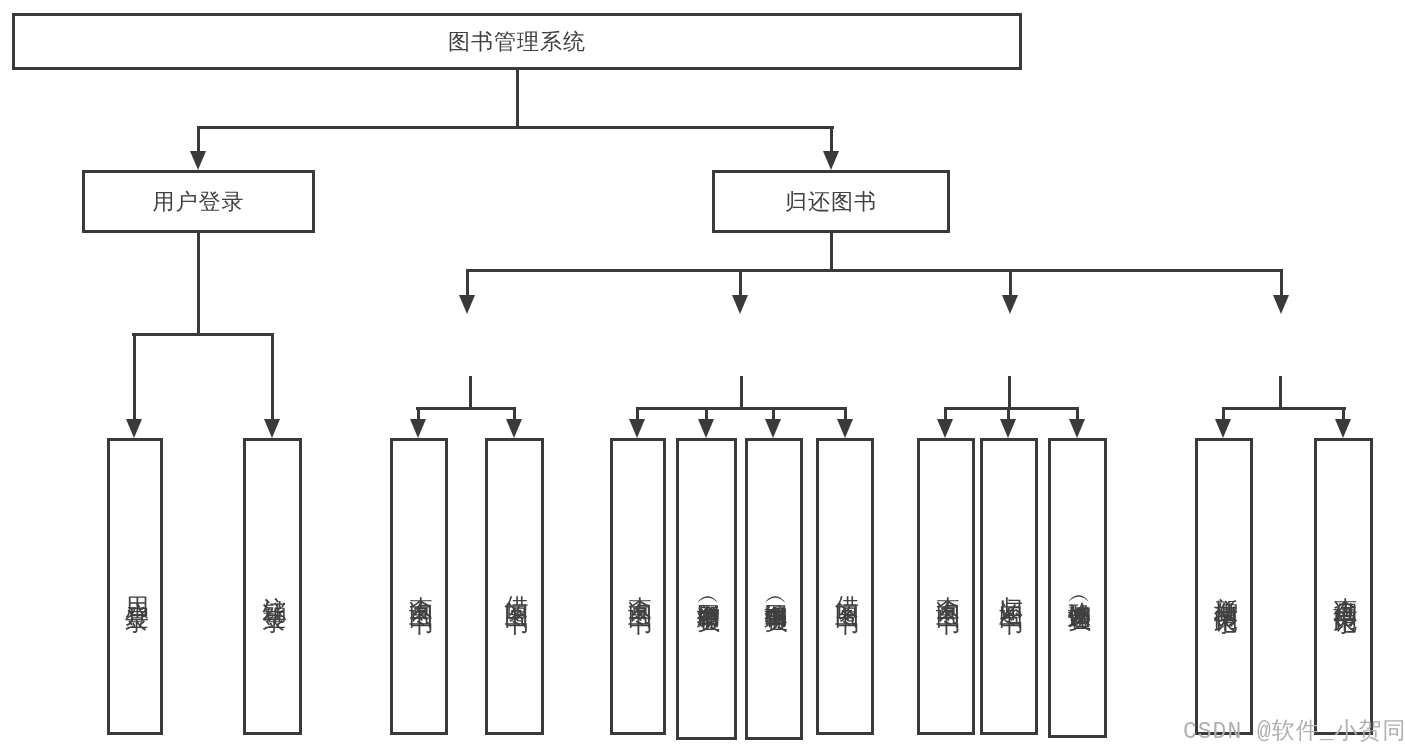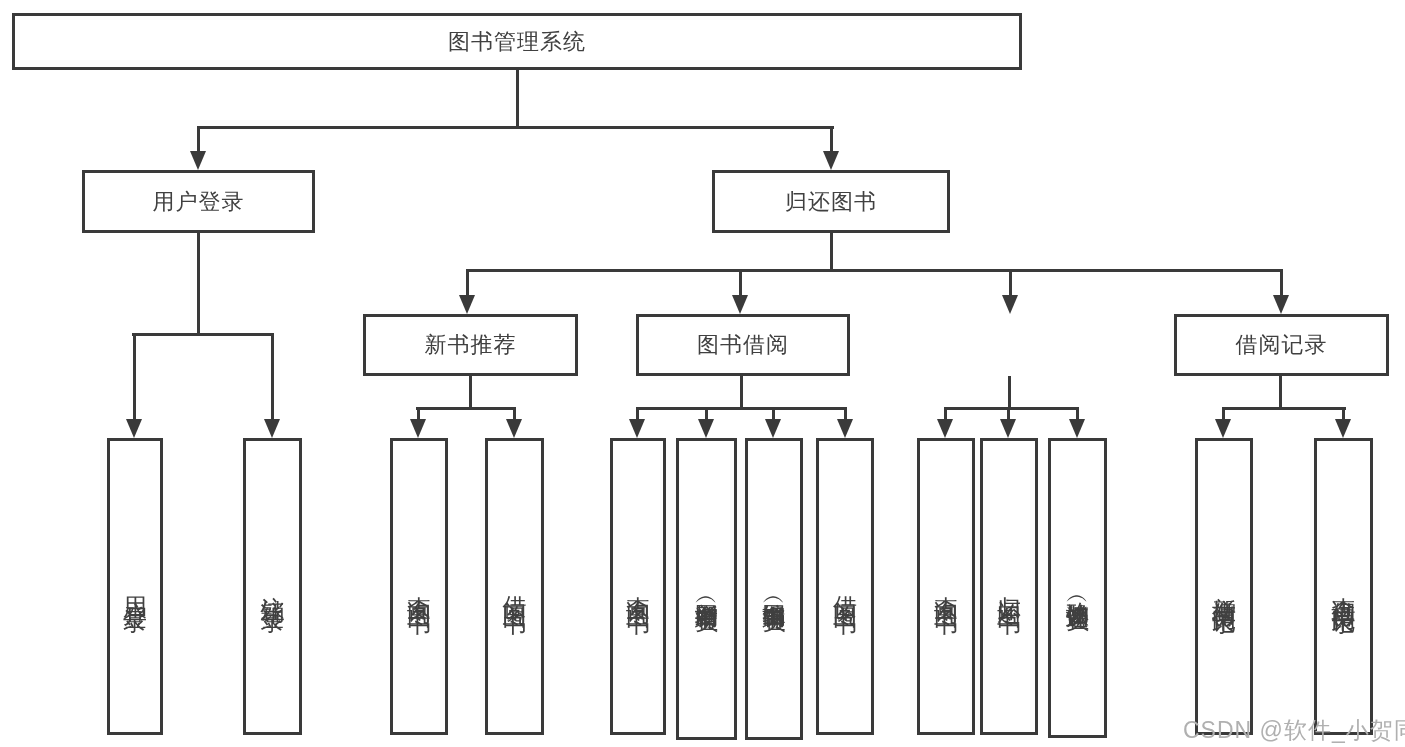--- a/index.html
+++ b/index.html
@@ -6,21 +6,21 @@
     --line:#3a3a3a;
     --text:#404040;
     --wm:#b0b0b0;
     --bg:#ffffff;
   }
   html,body{margin:0;padding:0;background:var(--bg);}
   .canvas{
     position:relative;
     width:1405px;height:747px;
     background:var(--bg);
-    font-family:Liberation Sans, sans-serif;
+    font-family:Liberation Mono, monospace;
     color:var(--text);
     overflow:hidden;
   }
   .box{
     position:absolute;
     box-sizing:border-box;
     border:3px solid var(--line);
     background:var(--bg);
     display:flex;
     align-items:center;
@@ -70,32 +70,23 @@
   </div>
 
   <div class="box" style="left:82px;top:170px;width:233px;height:63px;">
     <span>用户登录</span>
   </div>
 
   <div class="box" style="left:712px;top:170px;width:238px;height:63px;">
     <span>归还图书</span>
   </div>
 
-  <div class="box" style="left:363px;top:314px;width:215px;height:62px;">
-    <span>新书推荐</span>
-  </div>
-
-  <div class="box" style="left:636px;top:314px;width:214px;height:62px;">
-    <span>图书借阅</span>
-  </div>
 
 
-  <div class="box" style="left:1174px;top:314px;width:215px;height:62px;">
-    <span>借阅记录</span>
-  </div>
+
 
   <div class="box leaf" style="left:107px;top:438px;width:56px;height:297px;">
     <span class="vtext">用户登录</span>
   </div>
 
   <div class="box leaf" style="left:243px;top:438px;width:59px;height:297px;">
     <span class="vtext">注销登录</span>
   </div>
 
   <div class="box leaf" style="left:390px;top:438px;width:58px;height:297px;">

